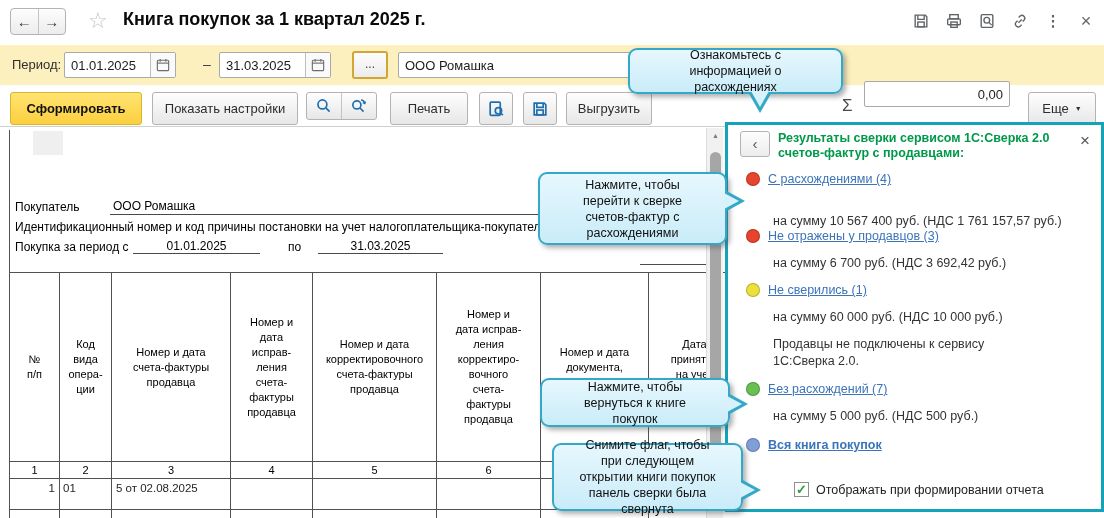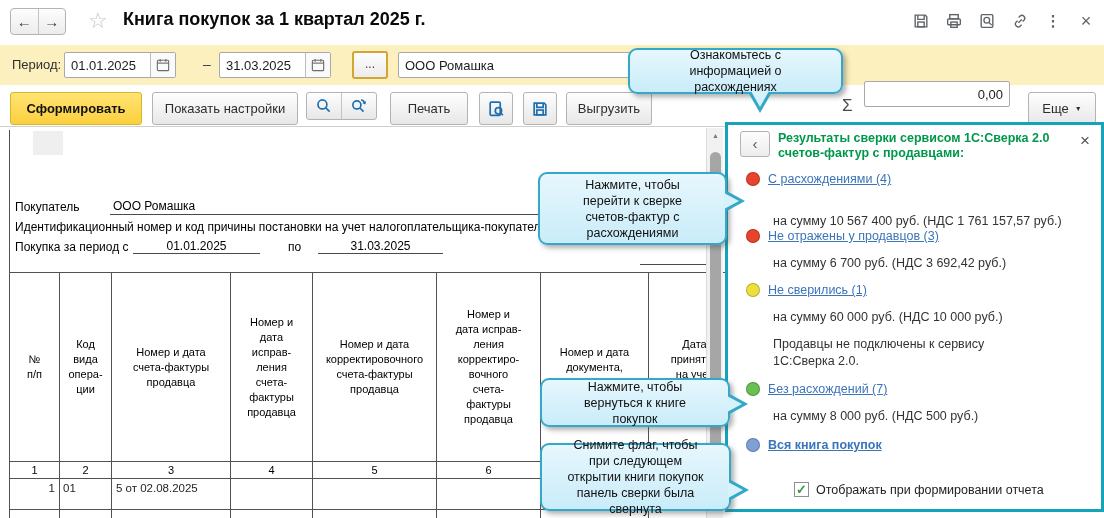--- a/index.html
+++ b/index.html
@@ -104,21 +104,21 @@
     line-height:14px; font-size:13px; font-weight:bold; color:#2f9e3f; }
   .chklabel { font-size:12.5px; color:#222; }
 
   
   .tip { background:linear-gradient(#e7f7fd,#c9ecf9); border:2px solid #35a8c8; border-radius:9px;
     box-shadow:3px 3px 5px rgba(80,80,80,.45); z-index:20; display:flex; align-items:center; justify-content:center;
     text-align:center; font-size:12.5px; line-height:16px; color:#101010; padding:4px 24px; }
   .t1 { left:628px; top:48px; width:215px; height:46px; }
   .t2 { left:538px; top:172px; width:189px; height:73px; }
   .t3 { left:540px; top:378px; width:190px; height:49px; }
-  .t4 { left:540px; top:443px; width:191px; height:68px; }
+  .t4 { left:552px; top:443px; width:191px; height:68px; }
   .ar { position:absolute; width:0; height:0; border:solid transparent; }
   .ar i { position:absolute; width:0; height:0; border:solid transparent; }
   .ar-right { right:-20px; border-width:11px 0 11px 20px; border-left-color:#35a8c8; }
   .ar-right i { left:-21px; top:-8px; border-width:8px 0 8px 15px; border-left-color:#d8f2fb; }
   .t2 .ar-right { top:16px; } .t3 .ar-right { top:13px; } .t4 .ar-right { top:34px; }
   .ar-down { bottom:-21px; left:118px; border-width:21px 12px 0 12px; border-top-color:#35a8c8; }
   .ar-down i { left:-9px; top:-22px; border-width:16px 9px 0 9px; border-top-color:#d8f2fb; }
 </style>
 </head>
 <body>
@@ -339,21 +339,21 @@
       <span class="dot" style="background: rgb(238, 224, 58);"></span>
       <span class="plink">Не сверились (1)</span>
     </div>
     <div class="pel psum ps3">на сумму 60 000 руб. (НДС 10 000 руб.)</div>
     <div class="pel pnote pn3">Продавцы не подключены к сервису 1С:Сверка 2.0.</div>
 
     <div class="pel prow pi4">
       <span class="dot" style="background: rgb(103, 192, 80);"></span>
       <span class="plink">Без расхождений (7)</span>
     </div>
-    <div class="pel psum ps4">на сумму 8 000 руб. (НДС 500 руб.)</div>
+    <div class="pel psum ps4">на сумму 5 000 руб. (НДС 500 руб.)</div>
 
     <div class="pel prow pi5">
       <span class="dot" style="background: rgb(127, 159, 214);"></span>
       <span class="plink bold">Вся книга покупок</span>
     </div>
 
     <div class="pel pchk">
       <span class="chkbox">✓</span>
       <span class="chklabel">Отображать при формировании отчета</span>
     </div>

